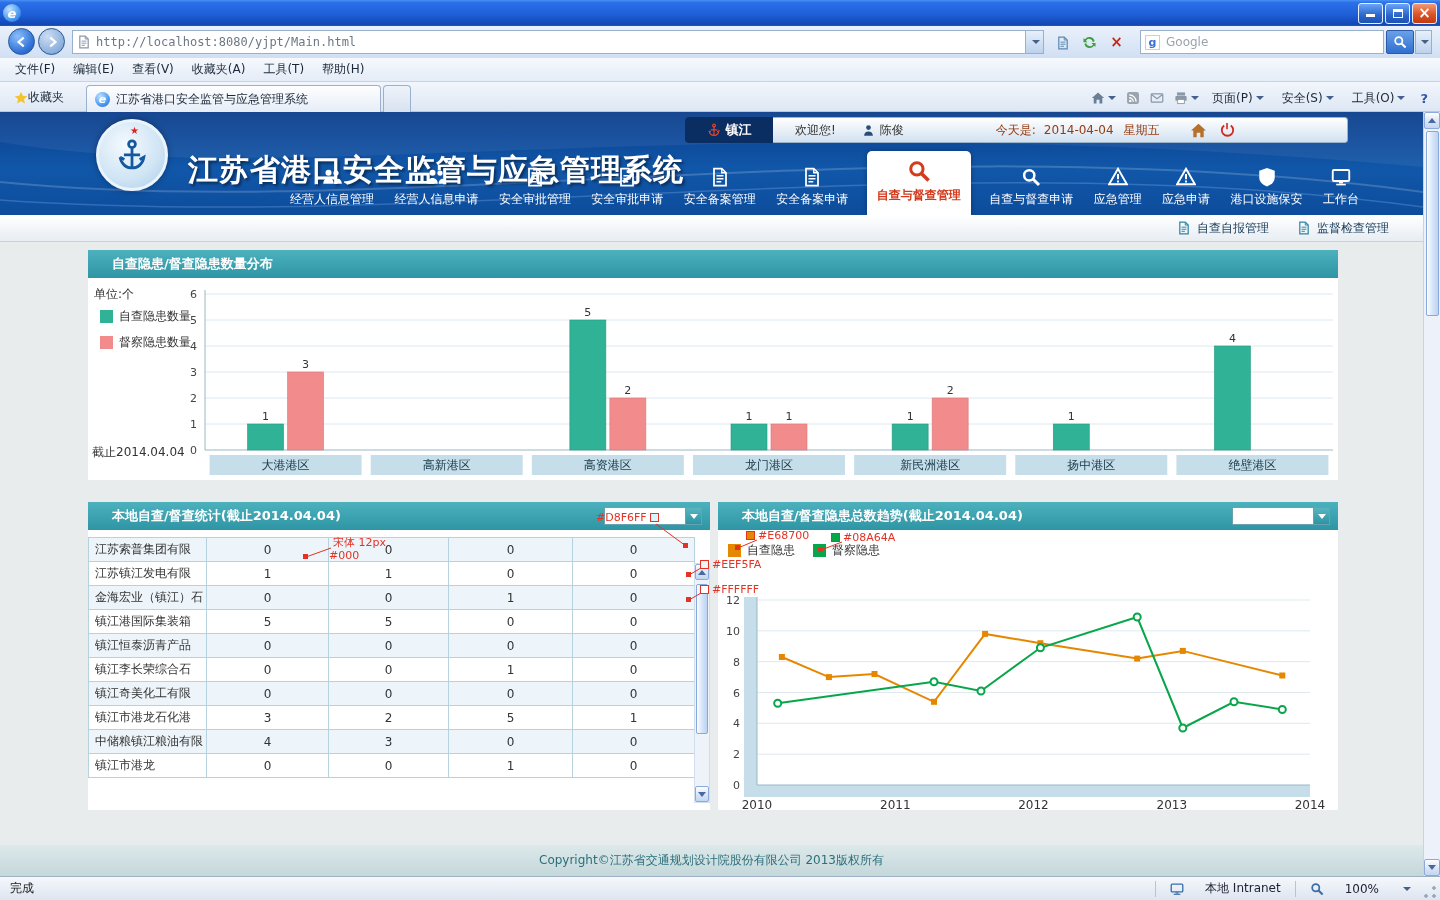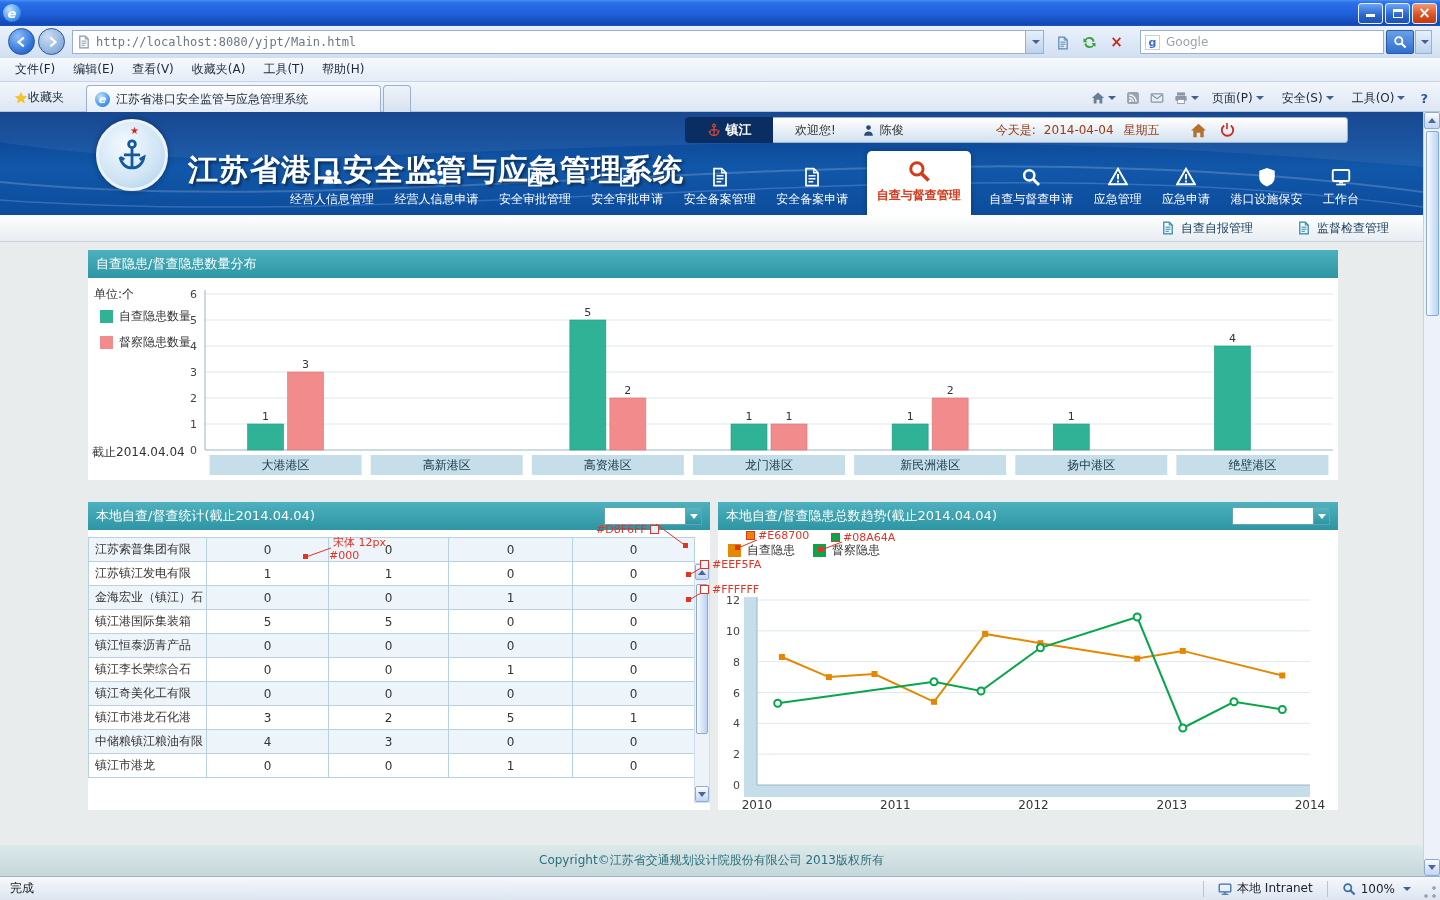--- a/index.html
+++ b/index.html
@@ -68,30 +68,30 @@
 .wel-home{width:17px;height:17px;color:#b5702c;margin-left:30px;cursor:pointer}
 .wel-power{width:16px;height:16px;color:#cf281c;margin-left:12px;cursor:pointer}
 #mainnav{position:absolute;left:288px;bottom:0;width:1073px;height:64px;display:flex;justify-content:space-between;align-items:flex-end;z-index:3}
 .navitem{display:flex;flex-direction:column;align-items:center;justify-content:flex-end;color:#fff;padding:0 2px 7px;cursor:pointer}
 .navitem .nicon{width:20px;height:20px;margin-bottom:4px}
 .navitem .nlabel{font-size:12px;white-space:nowrap}
 .navitem.active{background:#fff;border-radius:5px 5px 0 0;color:#d43a1c;height:64px;justify-content:center;padding:0 10px 4px;box-shadow:0 0 5px rgba(0,0,0,.3)}
 .navitem.active .nicon{width:24px;height:24px}
 .navitem.active .nlabel{font-weight:bold}
 
-#subnav{position:absolute;left:0;top:103px;width:1423px;height:27px;background:linear-gradient(#ffffff,#e7edf2);border-bottom:1px solid #c8d2da;display:flex;justify-content:flex-end;align-items:center;gap:44px;padding-right:34px;z-index:2}
+#subnav{position:absolute;left:0;top:103px;width:1423px;height:27px;background:linear-gradient(#ffffff,#e7edf2);border-bottom:1px solid #c8d2da;display:flex;justify-content:flex-end;align-items:center;gap:28px;padding-right:34px;z-index:2}
 .subitem{display:flex;align-items:center;gap:6px;font-size:12px;color:#173a5a;cursor:pointer}
 .subic{width:14px;height:14px;color:#2e86a8}
 
 .pagebody{position:absolute;left:0;top:130px;width:1423px;height:603px;background:#e9ecec}
 .panel{position:absolute;background:#fff}
 #barpanel{left:88px;top:8px;width:1250px;height:230px}
 #tablepanel{left:88px;top:260px;width:622px;height:308px}
 #linepanel{left:718px;top:260px;width:620px;height:308px}
-.panelhead{height:28px;background:linear-gradient(#4db1bd,#2e95a4);color:#fff;font-size:13px;font-weight:normal;line-height:28px;padding-left:8px;position:relative}
+.panelhead{height:28px;background:linear-gradient(#4db1bd,#2e95a4);color:#fff;font-size:13px;font-weight:bold;line-height:28px;padding-left:24px;position:relative}
 .panelbody{position:relative;height:calc(100% - 28px);background:#fff}
 .hdd{position:absolute;right:8px;top:5px;width:98px;height:18px;background:#fff;border:1px solid #66a2b2;cursor:pointer}
 .hdd .arr{position:absolute;right:-1px;top:-1px;width:17px;height:18px;background:linear-gradient(#58b4c0,#2d94a3);border:1px solid #66a2b2;display:flex;align-items:center;justify-content:center}
 .hdd .arr i{width:0;height:0;border-left:4px solid transparent;border-right:4px solid transparent;border-top:5px solid #fff}
 .unitlabel{position:absolute;left:6px;top:8px;font-size:12px;color:#333}
 #barlegend{position:absolute;left:12px;top:30px;display:flex;flex-direction:column;gap:9px}
 #linelegend{position:absolute;left:10px;top:12px;display:flex;flex-direction:row;gap:18px}
 .lgitem{display:flex;align-items:center;gap:6px;font-size:12px;color:#333}
 .lgsq{width:13px;height:13px;display:inline-block}
 .asof{position:absolute;left:4px;top:166px;font-size:12px;color:#333}
@@ -124,21 +124,21 @@
 .annsvg{position:absolute;left:0;top:0}
 .annsvg line{stroke:#e23325;stroke-width:1}
 .annsvg rect{fill:#e23325}
 .ann{position:absolute;color:#e23325;font-size:11px;white-space:nowrap;display:flex;align-items:center;gap:3px}
 .sw{width:9px;height:9px;border:1px solid #e23325;display:inline-block;background:#fff;flex:none}
 
 .statusbar{position:absolute;left:0;top:876px;width:1440px;height:24px;background:linear-gradient(#f5f8fc,#dde5f0);border-top:1px solid #9fb0c4;display:flex;align-items:center;font-size:12px;color:#222}
 .sleft{margin-left:10px}
 .sbright{margin-left:auto;display:flex;align-items:center;height:100%}
 .ssep{width:1px;height:16px;background:#b8c4d4;margin:0 8px}
-.szone,.szoom{display:flex;align-items:center;gap:5px;padding:0 6px;color:#223}
+.szone,.szoom{display:flex;align-items:center;gap:21px;padding:0 6px;color:#223}
 .szone .ic,.szoom .ic{color:#3a6ea8}
 .grip{width:14px;height:14px;margin:6px 3px 0 6px;background:
  radial-gradient(circle at 11px 3px,#98a8bc 1.5px,transparent 2px),
  radial-gradient(circle at 11px 11px,#98a8bc 1.5px,transparent 2px),
  radial-gradient(circle at 3px 11px,#98a8bc 1.5px,transparent 2px)}
 </style>
 </head>
 <body>
 
 <div id="screen">
@@ -746,21 +746,21 @@
           <rect x="303" y="442" width="5" height="5"></rect>
         <line x1="701" y1="456" x2="689" y2="463"></line>
           <rect x="686" y="460" width="5" height="5"></rect>
         <line x1="701" y1="481" x2="689" y2="488"></line>
           <rect x="686" y="485" width="5" height="5"></rect>
         <line x1="757" y1="428" x2="738" y2="436"></line>
           <rect x="735" y="433" width="5" height="5"></rect>
         <line x1="842" y1="430" x2="821" y2="438"></line>
           <rect x="818" y="435" width="5" height="5"></rect>
       </svg>
-      <div class="ann" style="left:596px;top:411px">
+      <div class="ann" style="left:596px;top:399px">
         <span>#D8F6FF</span>
           <span class="sw" style="background: rgb(216, 246, 255);"></span>
       </div>
       <div class="ann" style="left:333px;top:423px">
           <span>宋体 12px</span>
         </div>
       <div class="ann" style="left:329px;top:437px">
           <span>#000</span>
         </div>
       <div class="ann" style="left:700px;top:446px">

